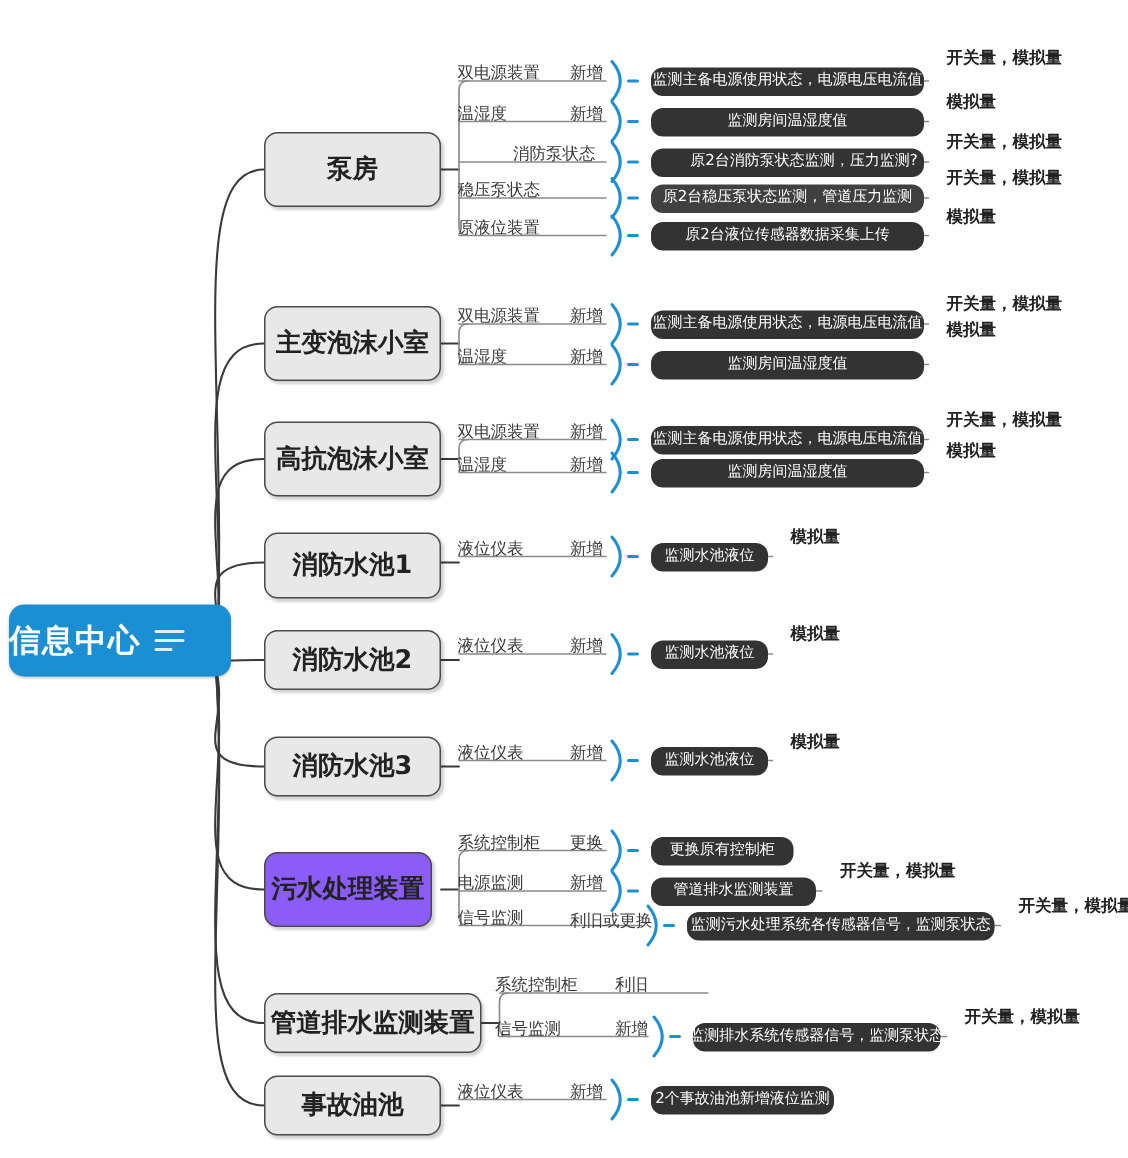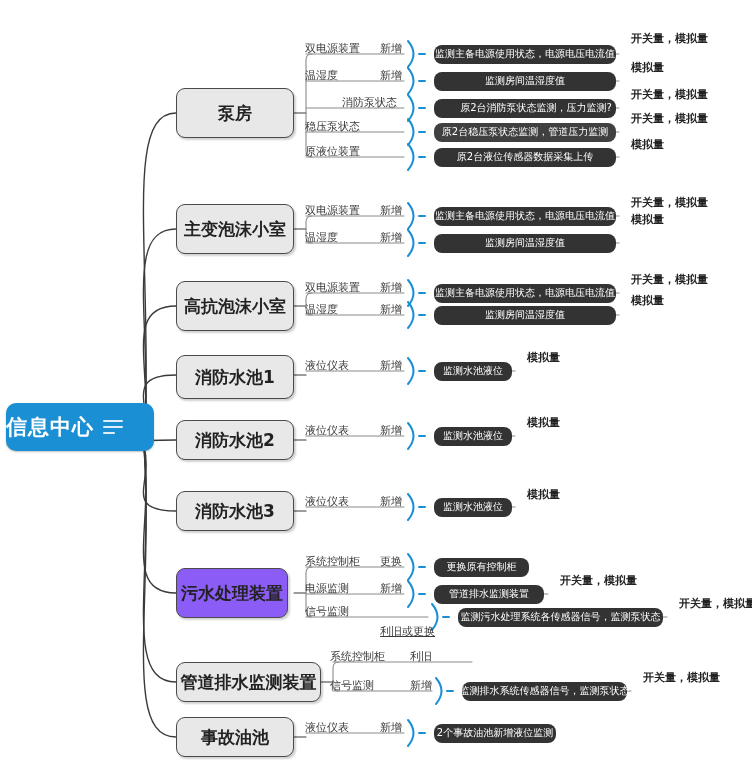--- a/index.html
+++ b/index.html
@@ -263,21 +263,21 @@
       <div class="pill" style="left: 434px; top: 557.5px; width: 95px; height: 19px; background: rgb(51, 51, 51);">
         <span>更换原有控制柜</span>
       </div>
       <div class="leaf-name" style="left: 305px; top: 583px;">电源监测</div>
       <div class="leaf-tag" style="left: 380px; top: 583px;">新增</div>
       <div class="pill" style="left: 434px; top: 584.5px; width: 110px; height: 19px; background: rgb(51, 51, 51);">
         <span>管道排水监测装置</span>
       </div>
       <div class="sig" style="left: 560px; top: 575px;">开关量，模拟量</div>
       <div class="leaf-name" style="left: 305px; top: 606px;">信号监测</div>
-      <div class="leaf-tag" style="left: 380px; top: 626px; text-decoration: underline;">利旧或更换</div>
+      <div class="leaf-tag" style="left: 380px; top: 608px;">利旧或更换</div>
       <div class="pill" style="left: 458px; top: 607.5px; width: 205px; height: 19px; background: rgb(51, 51, 51);">
         <span>监测污水处理系统各传感器信号，监测泵状态</span>
       </div>
       <div class="sig" style="left: 679px; top: 598px;">开关量，模拟量</div>
       <div class="branch-node" style="left: 176px; top: 662px; width: 145px; height: 40px; background: rgb(232, 232, 232); border-color: rgb(74, 74, 74);">
         <span>管道排水监测装置</span>
       </div>
       <div class="leaf-name" style="left: 330px; top: 651px;">系统控制柜</div>
       <div class="leaf-tag" style="left: 410px; top: 651px;">利旧</div>
       <div class="leaf-name" style="left: 330px; top: 680px;">信号监测</div>

